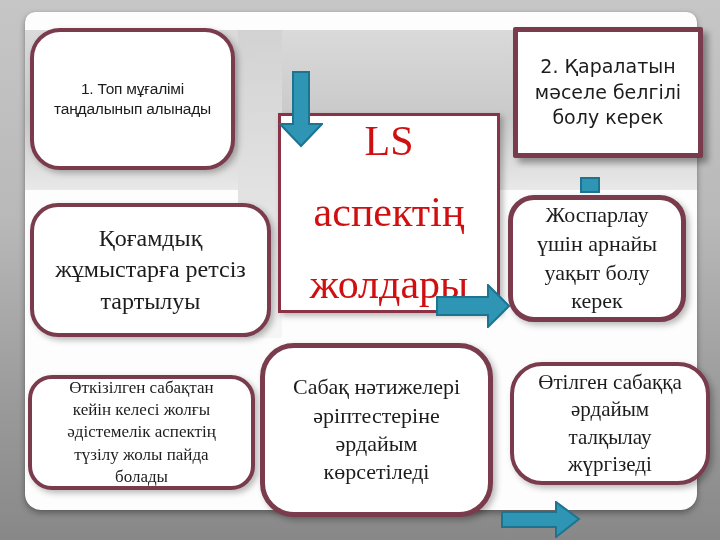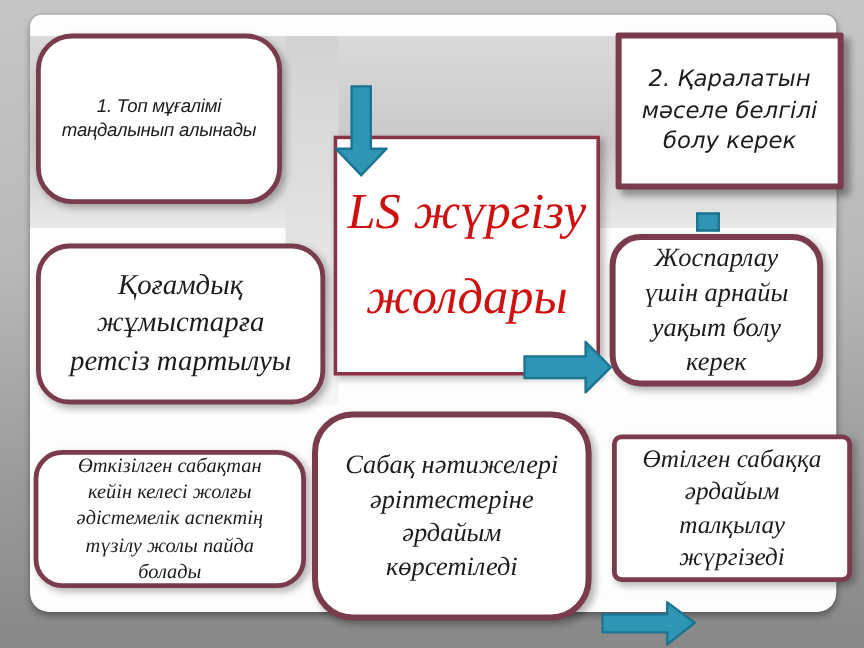--- a/index.html
+++ b/index.html
@@ -17,21 +17,21 @@
     position:absolute;left:25px;top:30px;width:672px;height:160px;
     background:linear-gradient(180deg,#dadada 0%,#c9c9c9 55%,#e9e9e9 100%);
   }
   .center-strip{
     position:absolute;left:238px;top:30px;width:44px;height:308px;
     background:linear-gradient(180deg,#d2d2d2 0%,#e4e4e4 60%,#f6f6f6 100%);
   }
   .box{
     position:absolute;background:#ffffff;border:4px solid #7a3c4d;
     display:flex;align-items:center;justify-content:center;text-align:center;
-    color:#1c1c1c;box-shadow:3px 3px 6px rgba(0,0,0,0.28);box-sizing:border-box;font-style:italic;
+    color:#1c1c1c;box-shadow:3px 3px 6px rgba(0,0,0,0.28);box-sizing:border-box;
   }
   .rounded{border-radius:30px;}
   .box-step1{left:30px;top:28px;width:205px;height:142px;
     font-family:"Liberation Sans",sans-serif;font-size:15.5px;line-height:1.28;
     letter-spacing:-0.2px;padding:0 16px;text-align:center;}
   .box-step2{left:513px;top:27px;width:190px;height:131px;border-width:5px;border-radius:2px;
     font-family:"DejaVu Sans",sans-serif;font-size:19px;line-height:1.35;padding:0 8px;
     box-shadow:5px 5px 6px rgba(0,0,0,0.35);}
   .box-center{left:278px;top:113px;width:222px;height:200px;border:3px solid #8a3347;
     border-radius:0;padding:0 8px;}
@@ -40,21 +40,21 @@
     color:#d01010;text-align:center;
   }
   .box-community{left:30px;top:203px;width:241px;height:134px;border-radius:28px;
     font-size:24px;line-height:1.3;padding:0 12px;}
   .box-after{left:28px;top:375px;width:227px;height:115px;border-radius:24px;
     font-size:17px;line-height:1.3;padding:0 18px;}
   .box-results{left:260px;top:343px;width:233px;height:174px;border-width:5px;border-radius:34px;
     font-size:22px;line-height:1.29;padding:0 22px;}
   .box-planning{left:508px;top:195px;width:178px;height:127px;border-width:5px;border-radius:26px;
     font-size:22px;line-height:1.3;padding:0 12px;}
-  .box-discussion{left:510px;top:362px;width:200px;height:123px;border-radius:8px;
+  .box-discussion{left:510px;top:362px;width:200px;height:123px;border-radius:32px;
     font-size:21px;line-height:1.3;padding:16px 20px;}
   .arrow{position:absolute;}
   .arrow polygon{fill:#2e96b4;stroke:#1d7491;stroke-width:2;}
   .square-connector{
     position:absolute;left:580px;top:177px;width:20px;height:16px;
     background:#2e96b4;border:2px solid #1d7491;box-sizing:border-box;
   }
 </style>
 </head>
 <body>
@@ -65,21 +65,21 @@
 
 <div class="box rounded box-step1">
   <span>1. Топ мұғалімі таңдалынып алынады</span>
 </div>
 
 <div class="box box-step2">
   <span>2. Қаралатын мәселе белгілі болу керек</span>
 </div>
 
 <div class="box box-center">
-  <span class="title-text">LS жүргізу жолдары</span>
+  <span class="title-text">LS аспектің жолдары</span>
 </div>
 
 <div class="box box-community">
   <span>Қоғамдық жұмыстарға ретсіз тартылуы</span>
 </div>
 
 <div class="box box-after">
   <span>Өткізілген сабақтан кейін келесі жолғы әдістемелік аспектің түзілу жолы пайда болады</span>
 </div>
 

